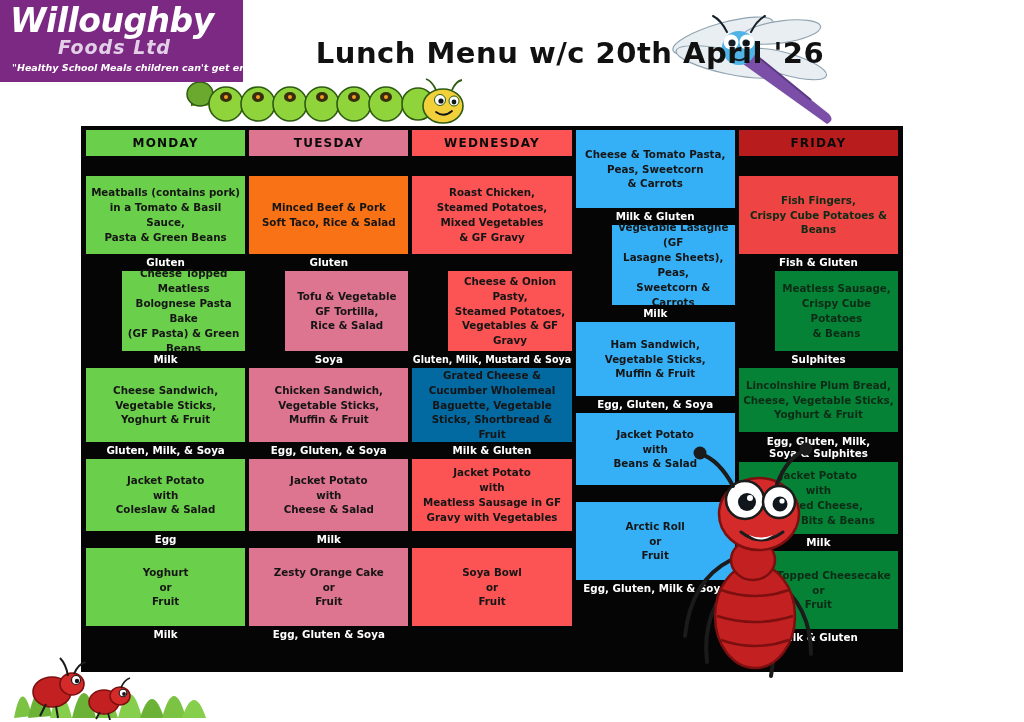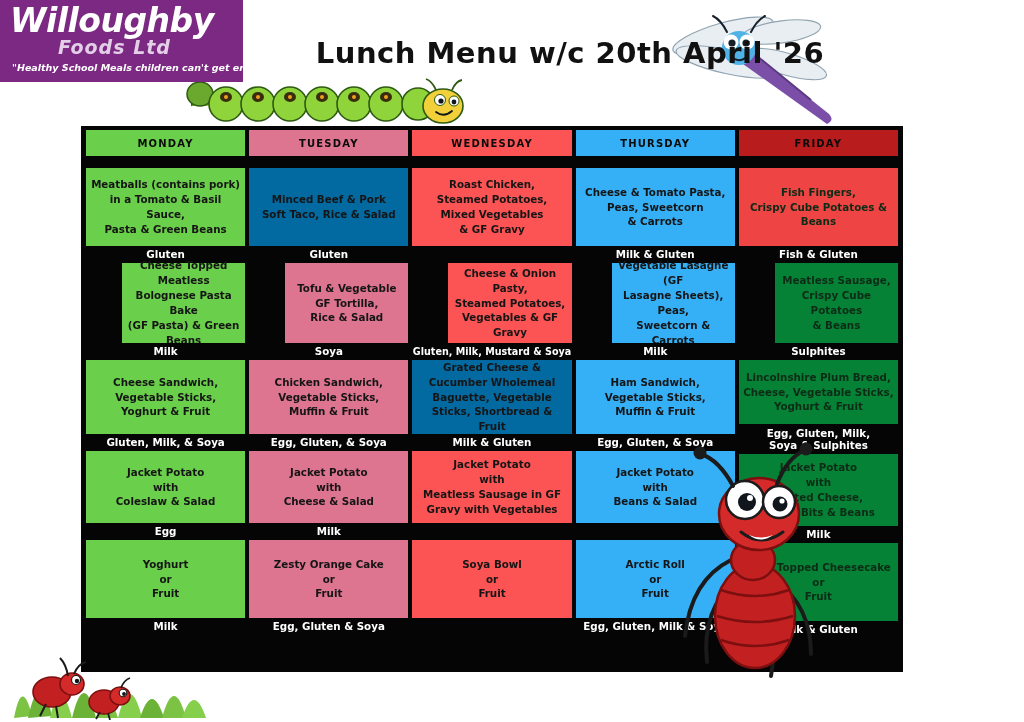--- a/index.html
+++ b/index.html
@@ -92,24 +92,24 @@
     display: flex;
     flex-direction: column;
     min-width: 0;
   }
   .dayhead {
     height: 26px;
     display: flex;
     align-items: center;
     justify-content: center;
     color: #0b0b0b;
-    font-size: 10px;
+    font-size: 12px;
     font-weight: bold;
     letter-spacing: 1.2px;
-    margin-bottom: 12px;
+    margin-bottom: 20px;
   }
   .row {
     display: flex;
     flex-direction: column;
   }
   .cell {
     display: flex;
     flex-direction: column;
     align-items: center;
     justify-content: center;
@@ -262,21 +262,21 @@
           <div class="cell" style="background:#6ACF4A">Yoghurt
 or
 Fruit</div>
           <div class="allergen">Milk</div>
         </div>
       </div>
 
       <div class="col">
         <div class="dayhead" style="background:#DD7490">TUESDAY</div>
         <div class="row r0">
-          <div class="cell" style="background:#0369a1">Minced Beef &amp; Pork
+          <div class="cell" style="background:#f97316">Minced Beef &amp; Pork
 Soft Taco, Rice &amp; Salad</div>
           <div class="allergen">Gluten</div>
         </div>
         <div class="row r1">
           <div class="cell" style="background:#DD7490">Tofu &amp; Vegetable
 GF Tortilla,
 Rice &amp; Salad</div>
           <div class="allergen">Soya</div>
         </div>
         <div class="row r2">
@@ -330,21 +330,20 @@
         </div>
         <div class="row r4">
           <div class="cell" style="background:#FC5454">Soya Bowl
 or
 Fruit</div>
           <div class="allergen empty"></div>
         </div>
       </div>
 
       <div class="col">
-        <div class="dayhead" style="background:#35B0F7">THURSDAY</div>
         <div class="row r0">
           <div class="cell" style="background:#35B0F7">Cheese &amp; Tomato Pasta,
 Peas, Sweetcorn
 &amp; Carrots</div>
           <div class="allergen">Milk &amp; Gluten</div>
         </div>
         <div class="row r1">
           <div class="cell" style="background:#35B0F7">Vegetable Lasagne (GF
 Lasagne Sheets), Peas,
 Sweetcorn &amp; Carrots</div>

